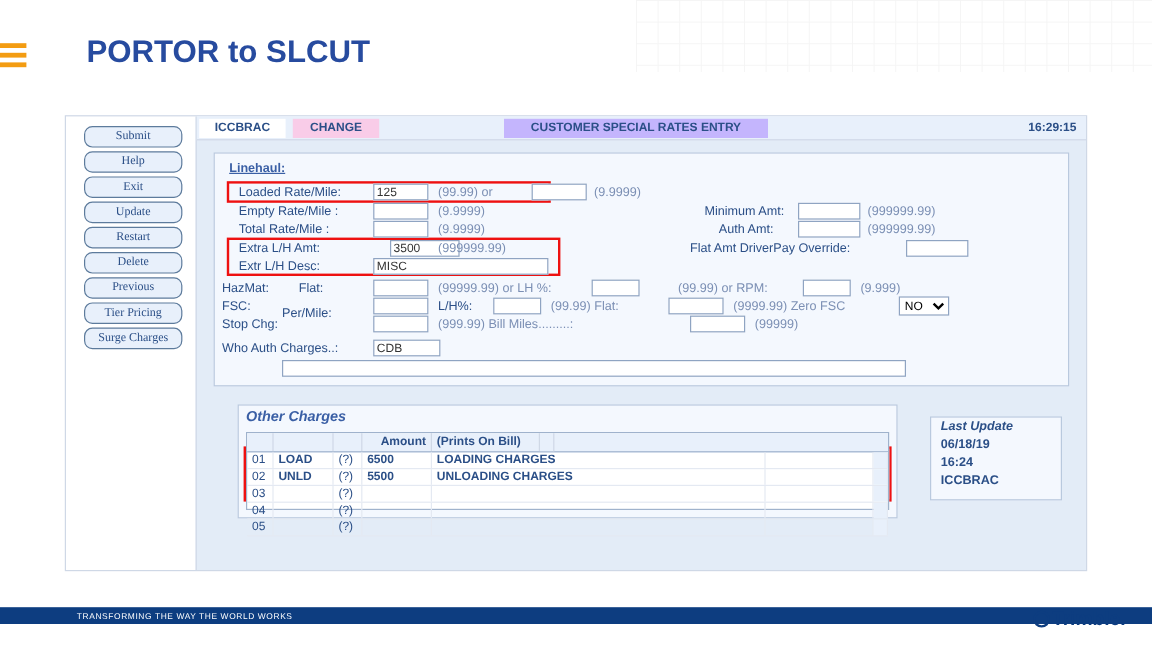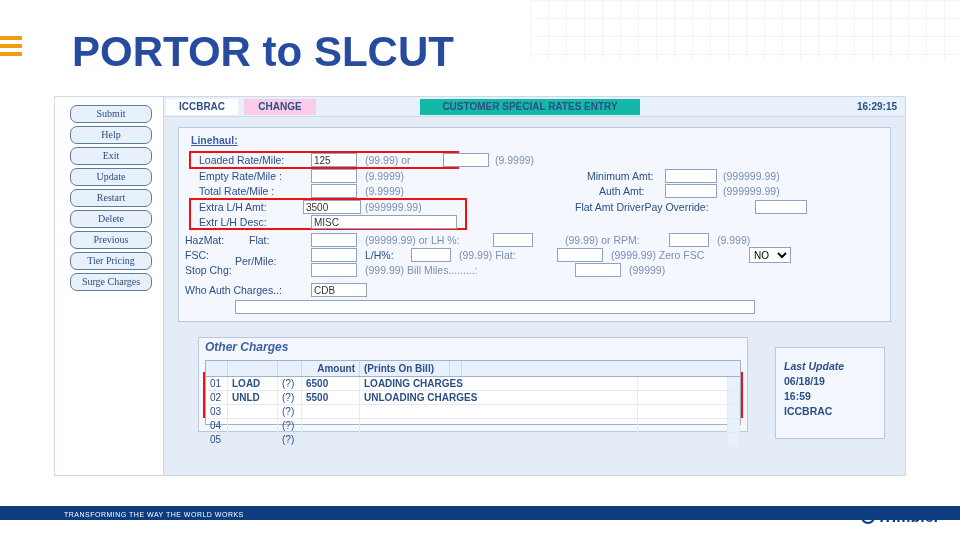--- a/index.html
+++ b/index.html
@@ -1,52 +1,52 @@
 <!DOCTYPE html>
 <html><head>
 <meta charset="utf-8">
 <style>
   * { box-sizing: border-box; margin: 0; padding: 0; }
   html, body { width: 960px; height: 540px; font-family: Arial, sans-serif; background: #fff; overflow: hidden; }
   .slide { position: relative; width: 960px; height: 540px; }
   .accent-bars { position: absolute; left: 0; top: 36px; }
   .accent-bars div { width: 22px; height: 4px; background: #f39c12; margin-bottom: 4px; }
-  .title { position: absolute; left: 72px; top: 28px; font-size: 42px; font-weight: bold; color: #274b9f; }
+  .title { position: absolute; left: 72px; top: 28px; font-size: 26px; font-weight: bold; color: #274b9f; }
   .grid-bg { position: absolute; right: 0; top: 0; width: 430px; height: 60px;
              background-image: linear-gradient(#e6e6e6 1px, transparent 1px), linear-gradient(90deg, #e6e6e6 1px, transparent 1px);
              background-size: 18px 18px; opacity: .4; }
   .app-wrap { position: absolute; left: 54px; top: 96px; width: 852px; height: 380px; border: 1px solid #cfd8e6; }
   .side-col { position: absolute; left: 6px; top: 8px; width: 100px; }
   .side-btn { display: block; width: 82px; height: 18px; margin: 0 auto 3px; background: #e8f0fb; border: 1px solid #5d7b9c; border-radius: 7px; font-size: 10px; color: #2b4f87; text-align: center; line-height: 16px; cursor: pointer; font-family: Liberation Serif, serif; }
   .content { position: absolute; left: 108px; top: 0; right: 0; bottom: 0; background: #e3ecf7; border-left: 1px solid #cfd8e6; font-size: 10.5px; color: #2b4f87; }
   .hdr-row { height: 20px; background: #e8f0fb; border-bottom: 1px solid #cfd8e6; position: relative; font-size: 10px; font-weight: bold; }
   .hdr-seg { position: absolute; top: 2px; height: 16px; line-height: 16px; text-align: center; }
   .hdr-a { left: 2px; width: 72px; background: #fff; color:#2b4f87;}
   .hdr-b { left: 80px; width: 72px; background: #f9cce8; color:#2b4f87;}
-  .hdr-c { left: 256px; width: 220px; background: #14b8a6; color:#2b4f87;}
+  .hdr-c { left: 256px; width: 220px; background: #c4b5fd; color:#2b4f87;}
   .hdr-d { right: 8px; width: 64px; text-align:right; color:#2b4f87; }
   .panel { position: absolute; left: 14px; top: 30px; right: 14px; height: 195px; border: 1px solid #b9c9de; background: #f4f8fe; }
   .fs-legend { position:absolute; left:12px; top:6px; font-weight:bold; color:#3a5fa5; text-decoration: underline;}
   .hi { border:2px solid #e11; position:absolute; }
   .hi1 { left:10px; top:23px; width:270px; height:18px; }
   .hi2 { left:10px; top:70px; width:278px; height:32px; }
   .lbl { position:absolute; }
   .inp { position:absolute; height:14px; border:1px solid #8fa4c2; background:#fff; font-size:10px; padding:0 2px; color:#333; }
   .hint { color:#7b8fb4; }
   .sel { position:absolute; height:16px; border:1px solid #8fa4c2; background:#fff; font-size:10px; }
   .other { position:absolute; left:34px; top:240px; width:550px; height:95px; border:1px solid #b9c9de; background:#f4f8fe; }
   .other-title { position:absolute; left:6px; top:2px; font-style:italic; font-weight:bold; color:#3a5fa5; font-size:12px;}
   .grid { position:absolute; left:6px; right:6px; top:22px; bottom:6px; border:1px solid #9fb2cc; background:#fff; }
   .ghdr { display:flex; background:#e8f0fb; border-bottom:1px solid #9fb2cc; font-weight:bold; font-size:10px; }
   .ghdr div { padding:2px 4px; border-right:1px solid #cfd8e6; }
   .grow { display:flex; font-size:10px; border-bottom:1px solid #e4e9f2; height:14px; }
   .grow div { padding:0 4px; border-right:1px solid #e4e9f2; line-height:13px; }
   .c0{width:22px;} .c1{width:50px; font-weight:bold;} .c2{width:24px;} .c3{width:58px;} .c4{flex:1;} .c5{width:12px; background:#e8f0fb;}
   .hi3 { left:4px; top:34px; width:540px; height:46px; }
-  .last { position:absolute; right:20px; top:250px; width:110px; height:92px; border:1px solid #b9c9de; background:#f4f8fe; padding:11px 8px;}
+  .last { position:absolute; right:20px; top:250px; width:110px; height:70px; border:1px solid #b9c9de; background:#f4f8fe; padding:0 8px;}
   .last-title { font-style:italic; font-weight:bold; color:#3a5fa5; font-size:12px; }
   .last div { font-size:10.5px; font-weight:bold; color:#2b4f87; line-height:15px;}
   .footer-bar { position:absolute; left:0; bottom:20px; width:960px; height:14px; background:#0d3d80; }
   .footer-txt { position:absolute; left:64px; bottom:22px; font-size:7px; color:#fff; letter-spacing:.5px;}
   .logo { position:absolute; right:22px; bottom:14px; font-size:16px; font-weight:bold; color:#0d3d80; }
   .logo-dot { color:#0d3d80; }
   .globe { display:inline-block; width:14px; height:14px; border:2px solid #0d3d80; border-radius:50%; position:relative; top:2px; margin-right:2px; }
 </style>
 </head>
 <body>
@@ -101,21 +101,21 @@
         <span class="lbl hint" style="left:544px; top:42px;">(999999.99)</span>
 
         <span class="lbl" style="left:20px; top:57px;">Total Rate/Mile :</span>
         <input class="inp" style="left: 132px; top: 56px; width: 46px;">
         <span class="lbl hint" style="left:186px; top:57px;">(9.9999)</span>
         <span class="lbl" style="left:420px; top:57px;">Auth Amt:</span>
         <input class="inp" style="left: 486px; top: 56px; width: 52px;">
         <span class="lbl hint" style="left:544px; top:57px;">(999999.99)</span>
 
         <span class="lbl" style="left:20px; top:73px;">Extra L/H Amt:</span>
-        <input class="inp" style="left: 124px; top: 72px; width: 58px;" value="3500">
+        <input class="inp" style="left: 146px; top: 72px; width: 58px;" value="3500">
         <span class="lbl hint" style="left:186px; top:73px;">(999999.99)</span>
         <span class="lbl" style="left:396px; top:73px;">Flat Amt DriverPay Override:</span>
         <input class="inp" style="left: 576px; top: 72px; width: 52px;">
 
         <span class="lbl" style="left:20px; top:88px;">Extr L/H Desc:</span>
         <input class="inp" style="left: 132px; top: 87px; width: 146px;" value="MISC">
 
         <span class="lbl" style="left:6px; top:106px;">HazMat:</span>
         <span class="lbl" style="left:70px; top:106px;">Flat:</span>
         <input class="inp" style="left: 132px; top: 105px; width: 46px;">
@@ -206,21 +206,21 @@
                 <div style="width:90px"></div>
                 <div class="c5"></div>
               </div>
             </div>
         </div>
       </div>
 
       <div class="last">
         <div class="last-title">Last Update</div>
         <div>06/18/19</div>
-        <div>16:59</div>
+        <div>16:24</div>
         <div>ICCBRAC</div>
       </div>
     </div>
   </div>
 
   <div class="footer-bar"></div>
   <div class="footer-txt">TRANSFORMING THE WAY THE WORLD WORKS</div>
   <div class="logo">
     <span class="globe"></span><span>Trimble</span><span class="logo-dot">.</span>
   </div>

